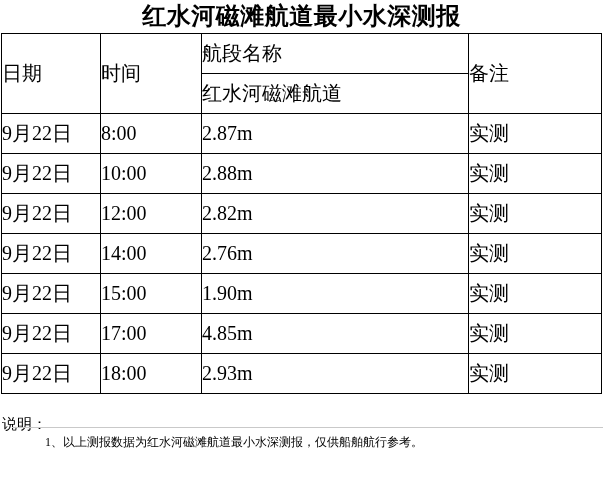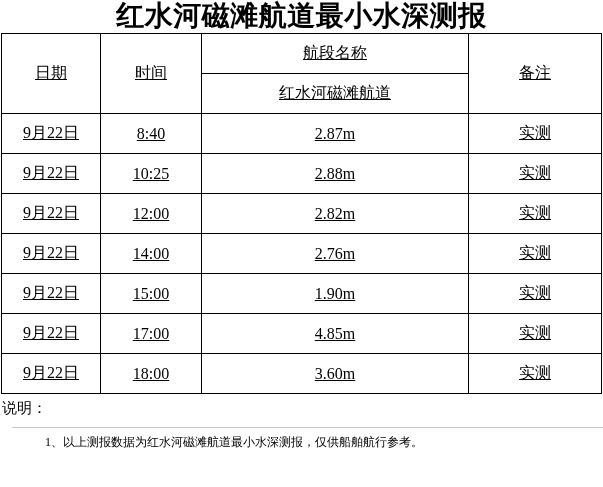--- a/index.html
+++ b/index.html
@@ -11,46 +11,45 @@
     color: #000000;
     font-family: "Liberation Serif", "DejaVu Serif", serif;
     overflow: hidden;
   }
   .title {
     position: absolute;
     top: 1px;
     left: 0;
     width: 100%;
     text-align: center;
-    font-size: 28px;
+    font-size: 24px;
     font-weight: bold;
     line-height: 30px;
     letter-spacing: 0.5px;
   }
   table.report {
     position: absolute;
     top: 33px;
     left: 1px;
     width: 600px;
     border-collapse: collapse;
     table-layout: fixed;
   }
   table.report td {
     border: 1px solid #000000;
-    text-align: center;
+    text-align: left;
     vertical-align: middle;
-    font-size: 16px;
+    font-size: 20px;
     padding: 0;
     overflow: hidden;
-    text-decoration: underline;
   }
   table.report tr { height: 40px; }
   .notes-label {
     position: absolute;
-    top: 398px;
+    top: 414px;
     left: 2px;
     font-size: 15px;
     line-height: 20px;
   }
   .note-row {
     position: absolute;
     left: 12px;
     width: 603px;
     box-sizing: border-box;
     padding-left: 33px;
@@ -80,27 +79,27 @@
         <td rowspan="2">时间</td>
         <td>航段名称</td>
         <td rowspan="2">备注</td>
       </tr>
       <tr>
         <td>红水河磁滩航道</td>
       </tr>
 
       <tr>
         <td>9月22日</td>
-        <td>8:40</td>
+        <td>8:00</td>
         <td>2.87m</td>
         <td>实测</td>
       </tr>
       <tr>
         <td>9月22日</td>
-        <td>10:25</td>
+        <td>10:00</td>
         <td>2.88m</td>
         <td>实测</td>
       </tr>
       <tr>
         <td>9月22日</td>
         <td>12:00</td>
         <td>2.82m</td>
         <td>实测</td>
       </tr>
       <tr>
@@ -117,21 +116,21 @@
       </tr>
       <tr>
         <td>9月22日</td>
         <td>17:00</td>
         <td>4.85m</td>
         <td>实测</td>
       </tr>
       <tr>
         <td>9月22日</td>
         <td>18:00</td>
-        <td>3.60m</td>
+        <td>2.93m</td>
         <td>实测</td>
       </tr>
     </tbody>
   </table>
 
   <div class="notes-label">说明：</div>
   <div class="note-row n1">1、以上测报数据为红水河磁滩航道最小水深测报，仅供船舶航行参考。</div>
 
 </div>
 

